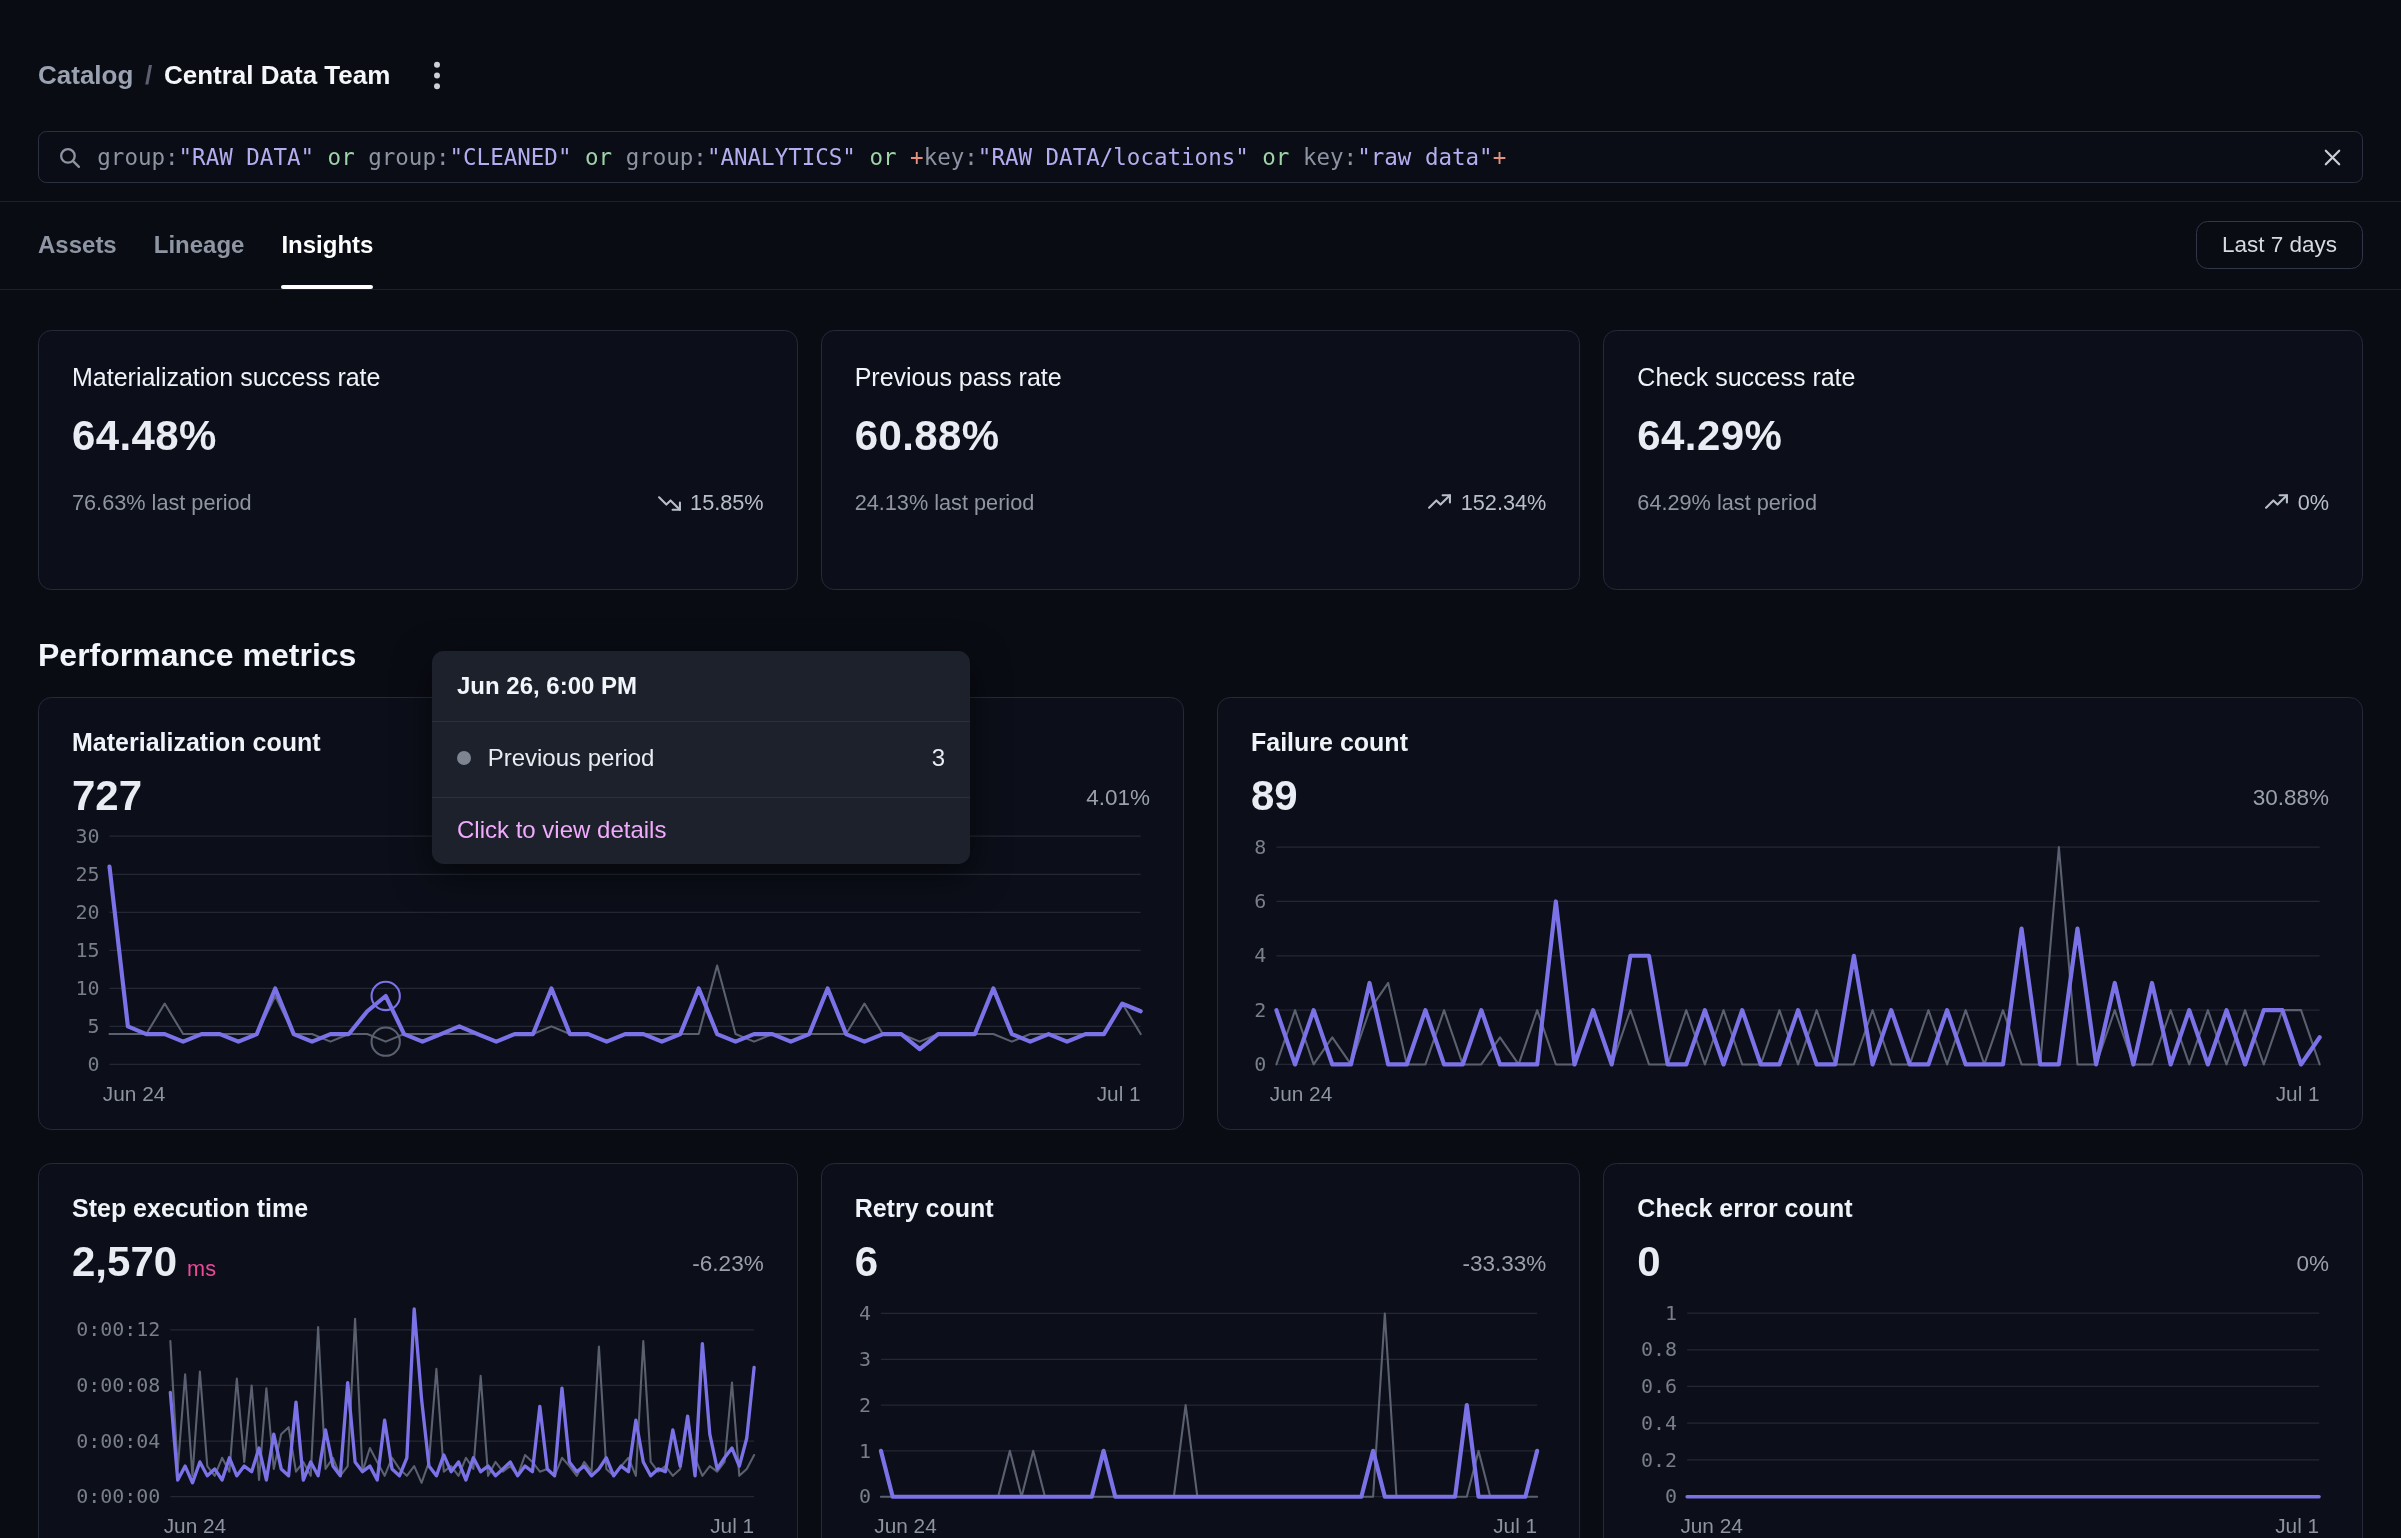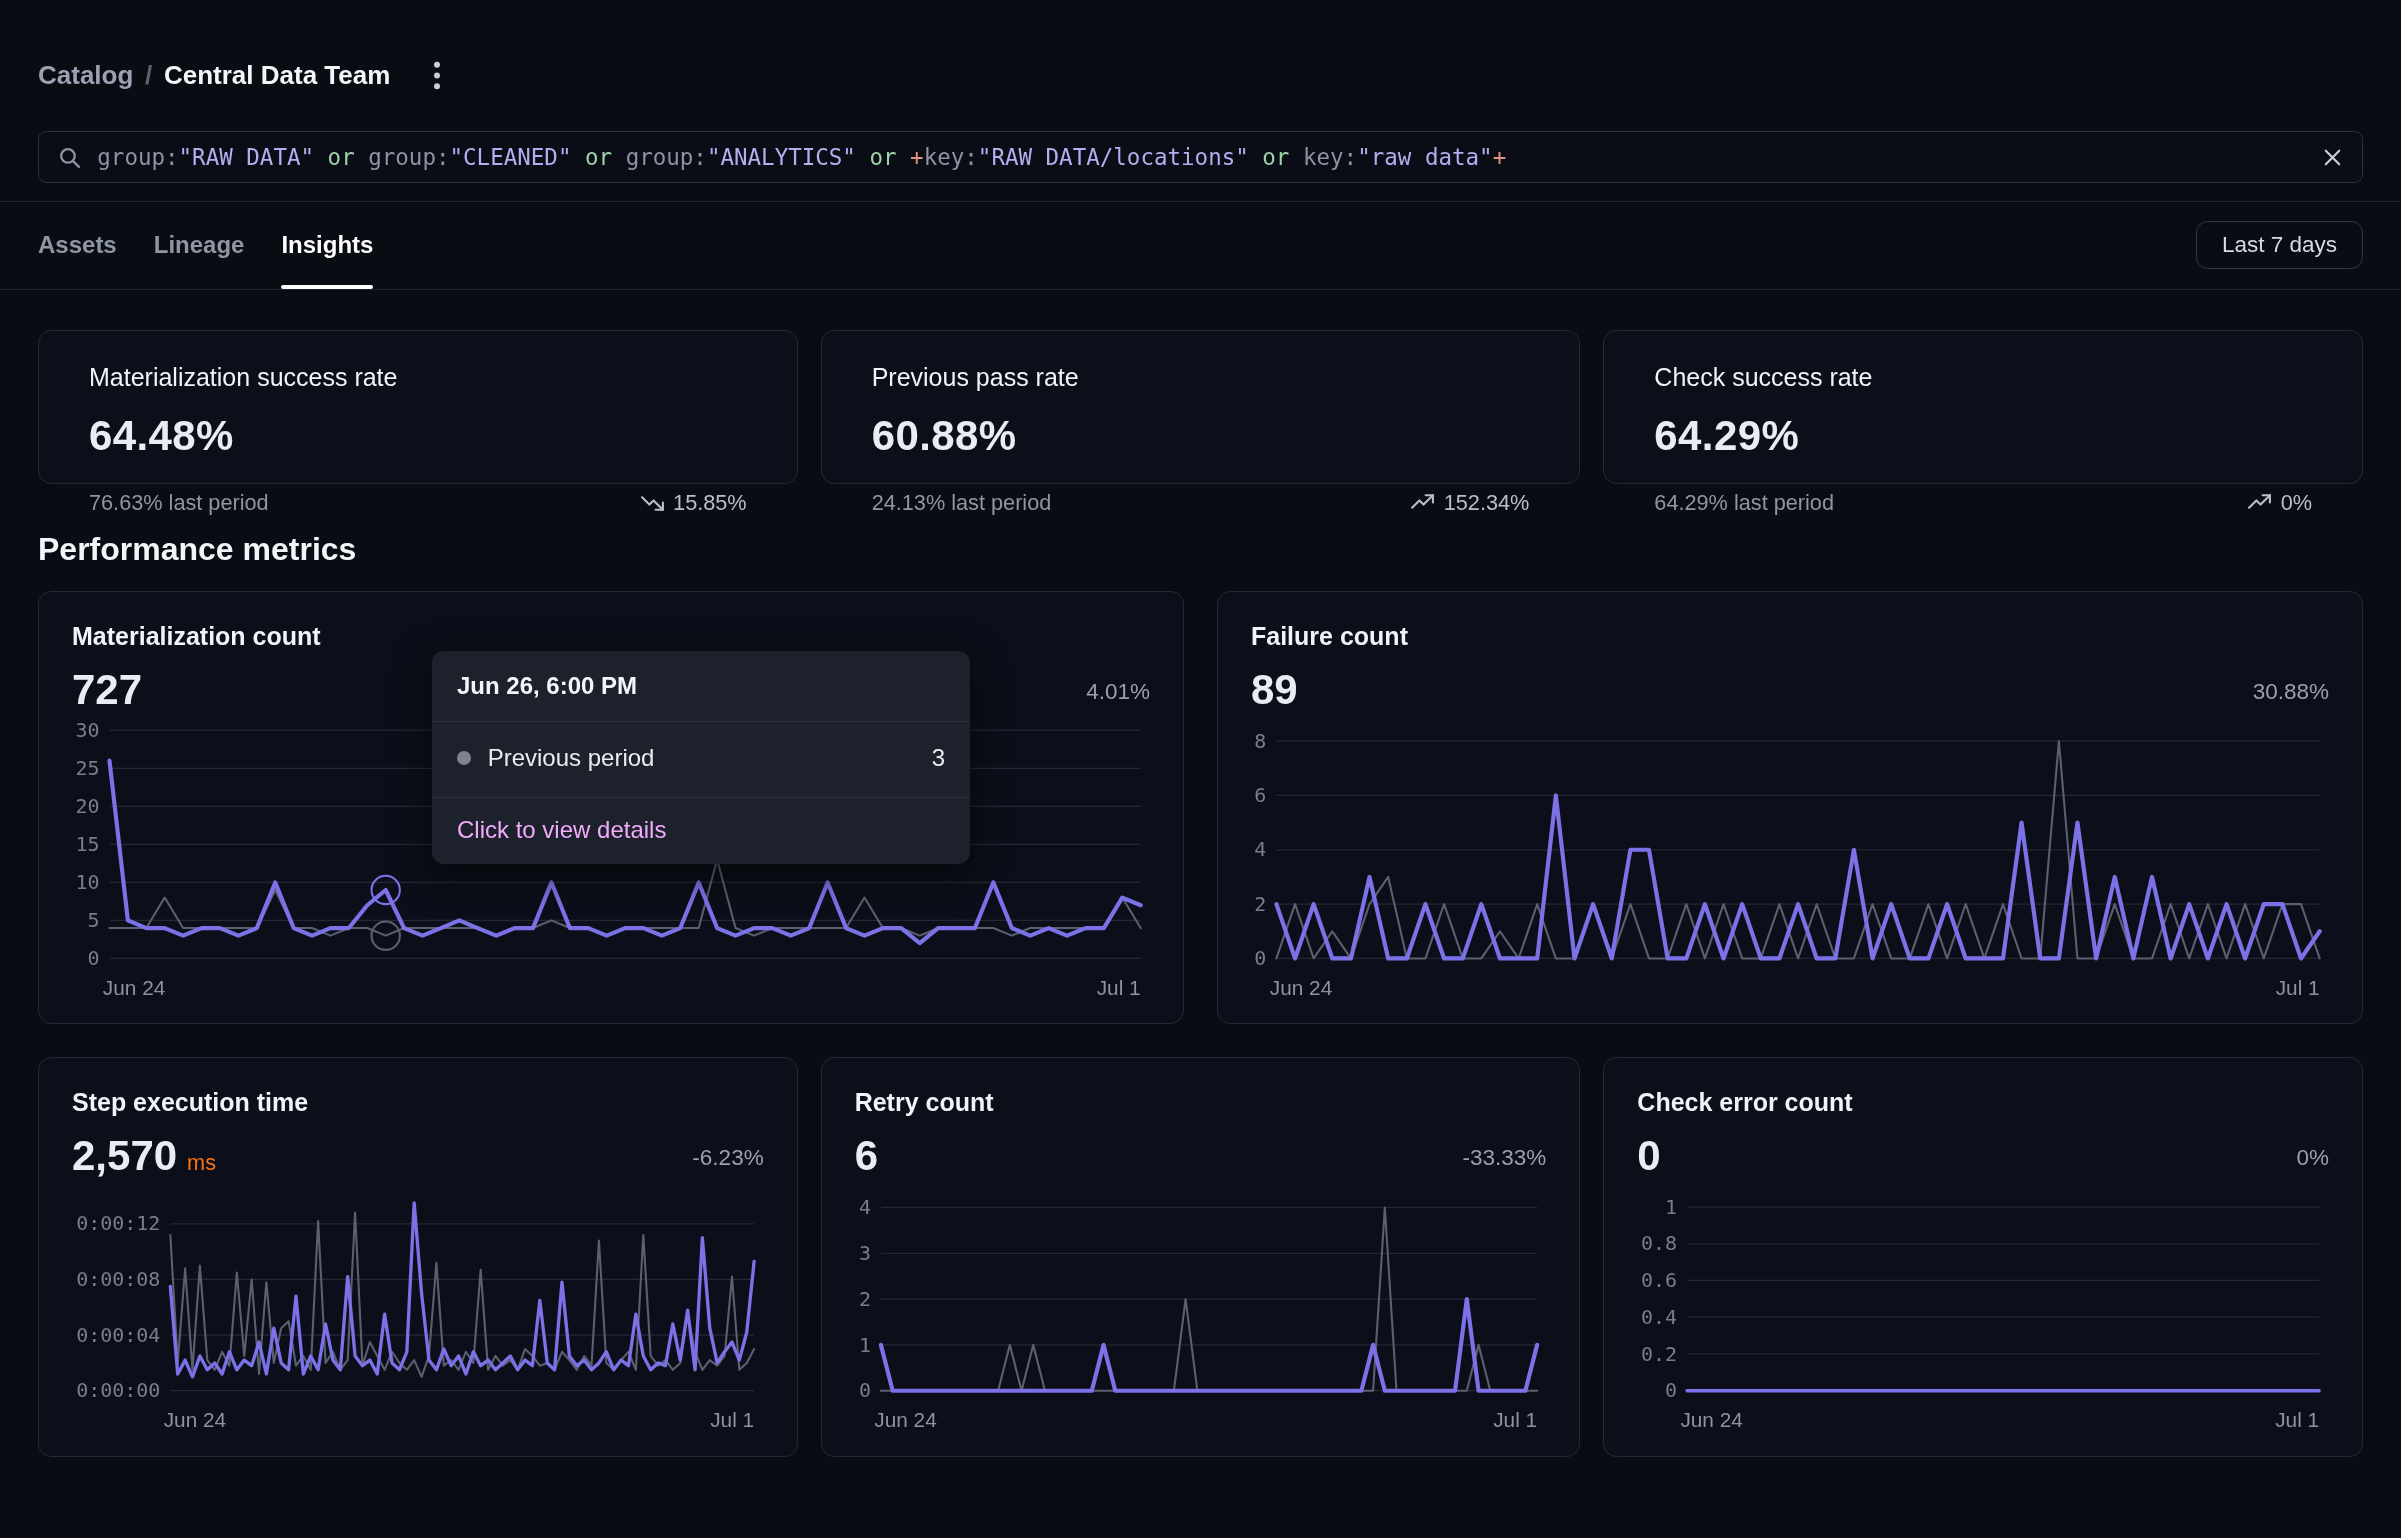--- a/index.html
+++ b/index.html
@@ -27,39 +27,39 @@
   .tabs-row { display:flex; align-items:center; height:89px; border-top:0.8px solid #1d212c; border-bottom:0.8px solid #1d212c; padding:0 38px; }
   .tab { position:relative; height:100%; display:flex; align-items:center; margin-right:37px; font-size:24px; font-weight:600; color:#8f96a3; cursor:pointer; }
   .tab.active { color:#ffffff; }
   .tab.active .tab-underline { position:absolute; left:0; right:0; bottom:-0.8px; height:4.2px; background:#ffffff; border-radius:2.5px; }
   .range-button { margin-left:auto; height:48px; padding:0 25px; border:1.2px solid #313748; border-radius:11.7px; font-size:22.5px; color:#d6dae1; display:flex; align-items:center; background:transparent; cursor:pointer; }
 
   
   .content { padding:40px 38px 0; }
   .kpi-grid { display:grid; grid-template-columns:repeat(3,1fr); gap:23px; }
   .card { background:#0c0f19; border:1.2px solid #252a38; border-radius:13.3px; }
-  .kpi-card { height:154px; padding:32px 50px; }
+  .kpi-card { height:260px; padding:32px 33px; }
   .kpi-title { font-size:25px; color:#f0f3f8; }
   .kpi-value { font-size:42px; font-weight:700; margin-top:20px; letter-spacing:0.4px; }
   .kpi-footer { display:flex; justify-content:space-between; align-items:center; margin-top:30px; font-size:21.7px; color:#8f95a2;gap:32px; }
   .kpi-delta { display:flex; align-items:center; gap:8.3px; color:#b9bfca; }
   .trend-svg { width:25px; height:25px; }
 
   .section-title { font-size:32px; font-weight:700; margin:47px 0 23px; color:#f2f5f9; }
 
   .charts-row-1 { display:grid; grid-template-columns:repeat(2,1fr); gap:33px; margin-bottom:33px; }
   .charts-row-2 { display:grid; grid-template-columns:repeat(3,1fr); gap:23px; }
   .chart-card { padding:30px 33px 21.7px; display:flex; flex-direction:column; }
   .charts-row-1 .chart-card { height:433px; }
   .charts-row-2 .chart-card { height:400px; }
   .chart-title { font-size:25px; font-weight:600; color:#f0f3f8; }
   .value-row { display:flex; align-items:flex-end; justify-content:space-between; margin-top:15px; }
   .big-value-wrap { display:flex; align-items:baseline; }
   .big-value { font-size:42px; font-weight:700; }
-  .unit { font-size:21.7px; color:#f97316; margin-left:10px; font-weight:400; }
+  .unit { font-size:21.7px; color:#ec4899; margin-left:10px; font-weight:400; }
   .chart-delta { font-size:22.5px; color:#9aa0ac; padding-bottom:8.3px; }
   .chart-body { flex:1; margin-top:6.7px; min-height:0; cursor:pointer; }
 
   
   .chart-tooltip { position:absolute; left:432px; top:603px; width:538px; background:#1d212b; border-radius:11.7px; box-shadow:0 11.7px 37px rgba(0,0,0,.55); z-index:20;margin-top:48px; }
   .tooltip-header { padding:21px 25px; font-size:24px; font-weight:700; color:#f2f5f9; border-bottom:0.8px solid #2c303b; }
   .tooltip-body { padding:13.3px 25px 15px; }
   .tooltip-row { display:flex; align-items:center; gap:16.7px; font-size:24px; padding:9.2px 0; color:#e9ecf2; }
   .tooltip-row .row-label { flex:1; }
   .dot { width:14px; height:14px; border-radius:50%; flex:0 0 auto; }

